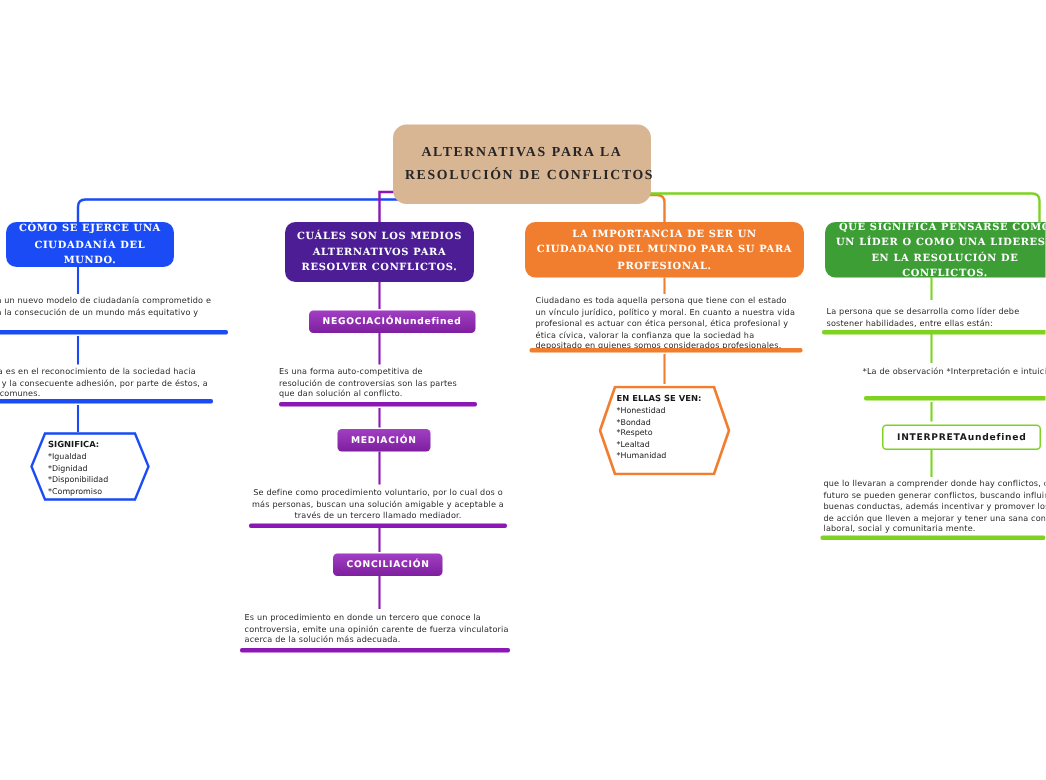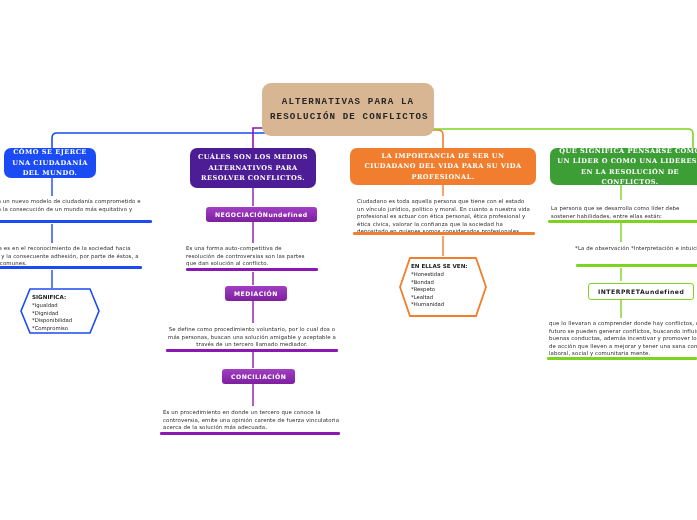--- a/index.html
+++ b/index.html
@@ -17,21 +17,21 @@
   .root-node{
     position:absolute;
     left:262px;top:83px;width:172px;
     box-sizing:border-box;
     background:#d8b694;
     border-radius:9px;
     padding:11px 8px 12px 8px;
     text-align:center;
   }
   .root-node .line{
-    font-family:Liberation Mono, monospace;
+    font-family:Liberation Serif, serif;
     font-size:9.2px;
     font-weight:bold;
     color:#262626;
     letter-spacing:1.1px;
     line-height:15px;
     white-space:nowrap;
   }
 
   
   .branch-head{
@@ -145,21 +145,21 @@
     <path d="M 621 222 L 621 242" stroke="#7ed321" stroke-width="1.4" fill="none"></path>
     <path d="M 621 268 L 621 281" stroke="#7ed321" stroke-width="1.4" fill="none"></path>
     <path d="M 621 299 L 621 318" stroke="#7ed321" stroke-width="1.4" fill="none"></path>
   </svg>
 
   <div class="root-node">
     <div class="line">ALTERNATIVAS PARA LA</div>
     <div class="line">RESOLUCIÓN DE CONFLICTOS</div>
   </div>
 
-  <div class="branch-head bh-blue" style="left:4px;top:148px;width:92px;height:30px;">CÓMO SE EJERCE UNA CIUDADANÍA DEL MUNDO.</div>
+  <div class="branch-head bh-blue" style="left:4px;top:148px;width:112px;height:30px;">CÓMO SE EJERCE UNA CIUDADANÍA DEL MUNDO.</div>
 
   <div class="para" style="left:-6px;top:198px;width:152px;">on un nuevo modelo de ciudadanía comprometido e en la consecución de un mundo más equitativo y</div>
   <div class="underbar ub-blue" style="left:-6px;top:220px;width:158px;"></div>
 
   <div class="para" style="left:-10px;top:245px;width:150px;">anía es en el reconocimiento de la sociedad hacia sus y la consecuente adhesión, por parte de éstos, a los comunes.</div>
   <div class="underbar ub-blue" style="left:-10px;top:266px;width:152px;"></div>
 
   <div class="hexbox" style="left:20px;top:288px;width:80px;height:46px;">
     <svg class="hexsvg" width="80" height="46" viewBox="0 0 80 46" xmlns="http://www.w3.org/2000/svg">
       <polygon points="10,1 70,1 79,23 70,45 10,45 1,23" fill="#ffffff" stroke="#1a4bf5" stroke-width="1.6"></polygon>
@@ -183,21 +183,21 @@
   <div class="pill pill-purple" style="left:225px;top:286px;">MEDIACIÓN</div>
 
   <div class="para center" style="left:163px;top:326px;width:178px;">Se define como procedimiento voluntario, por lo cual dos o más personas, buscan una solución amigable y aceptable a través de un tercero llamado mediador.</div>
   <div class="underbar ub-purple" style="left:166px;top:349px;width:172px;"></div>
 
   <div class="pill pill-purple" style="left:222px;top:369px;">CONCILIACIÓN</div>
 
   <div class="para" style="left:163px;top:409px;width:180px;">Es un procedimiento en donde un tercero que conoce la controversia, emite una opinión carente de fuerza vinculatoria acerca de la solución más adecuada.</div>
   <div class="underbar ub-purple" style="left:160px;top:432px;width:180px;"></div>
 
-  <div class="branch-head bh-orange" style="left:350px;top:148px;width:186px;height:37px;">LA IMPORTANCIA DE SER UN CIUDADANO DEL VIDA PARA SU VIDA PROFESIONAL.</div>
+  <div class="branch-head bh-orange" style="left:350px;top:148px;width:186px;height:37px;">LA IMPORTANCIA DE SER UN CIUDADANO DEL MUNDO PARA SU PARA PROFESIONAL.</div>
 
   <div class="para" style="left:357px;top:198px;width:175px;">Ciudadano es toda aquella persona que tiene con el estado un vínculo jurídico, político y moral. En cuanto a nuestra vida profesional es actuar con ética personal, ética profesional y ética cívica, valorar la confianza que la sociedad ha depositado en quienes somos considerados profesionales.</div>
   <div class="underbar ub-orange" style="left:353px;top:232px;width:182px;"></div>
 
   <div class="hexbox" style="left:399px;top:257px;width:88px;height:60px;">
     <svg class="hexsvg" width="88" height="60" viewBox="0 0 88 60" xmlns="http://www.w3.org/2000/svg">
       <polygon points="11,1 77,1 87,30 77,59 11,59 1,30" fill="#ffffff" stroke="#f07e2e" stroke-width="1.8"></polygon>
     </svg>
     <div class="hexcontent">
       <div class="hextitle">EN ELLAS SE VEN:</div>

